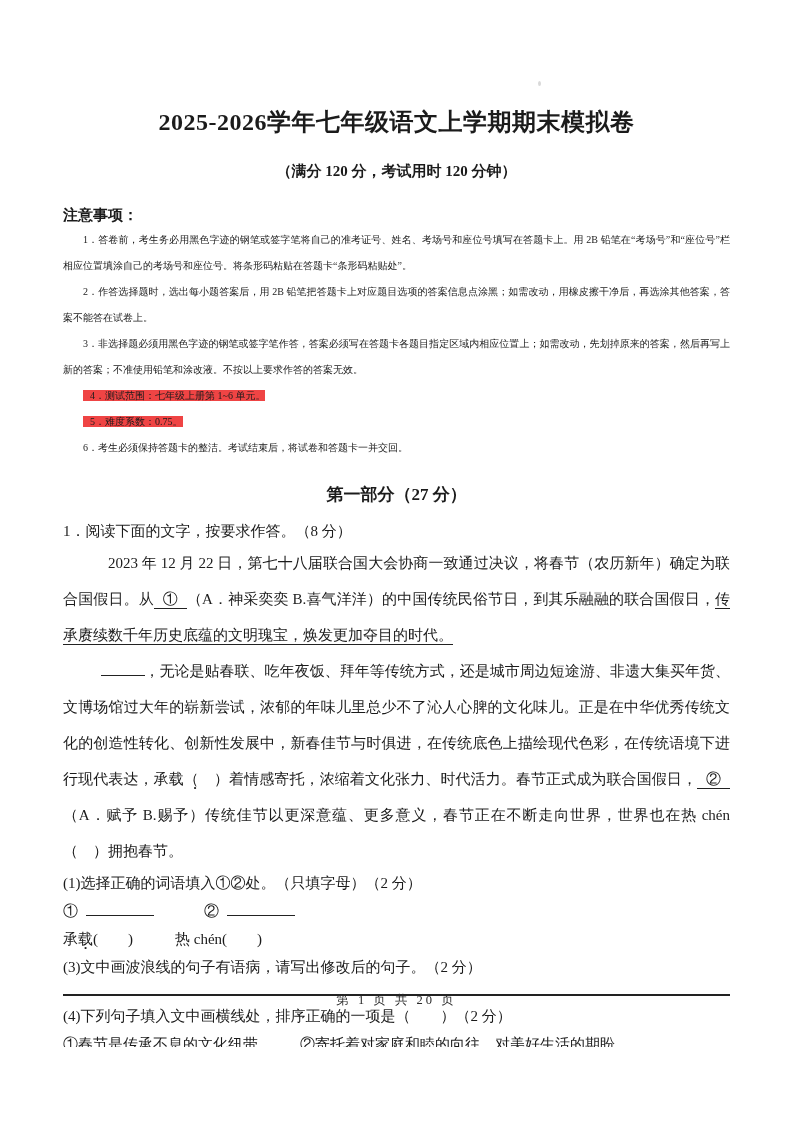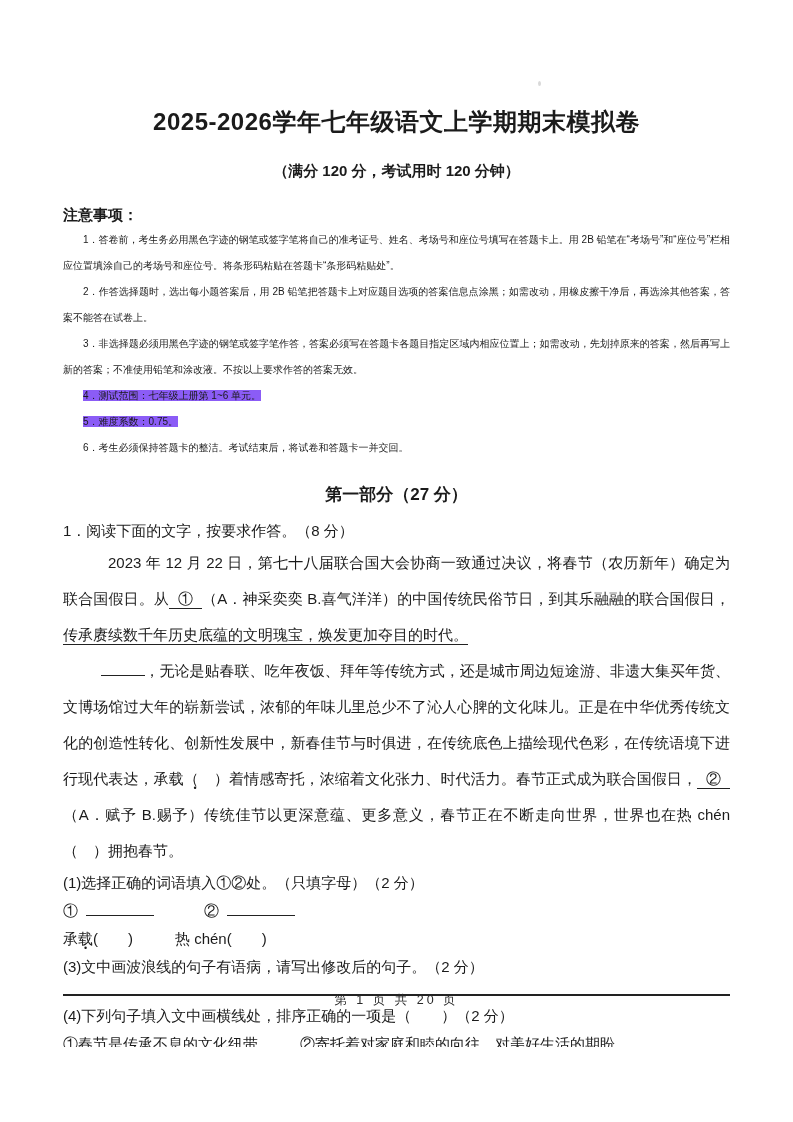--- a/index.html
+++ b/index.html
@@ -1,20 +1,20 @@
 <!DOCTYPE html>
 <html lang="zh"><head>
 <meta charset="utf-8">
 <style>
   html,body { margin:0; padding:0; background:#ffffff; }
   .page {
     position:relative;
     width:793px; height:1047px;
     background:#ffffff;
-    font-family:Liberation Sans, sans-serif;
+    font-family:Liberation Serif, serif;
     color:#1b1b1b;
     overflow:hidden;
     box-sizing:border-box;
   }
   .content { padding:0 63px; }
 
   .title {
     margin:0; padding-top:106px;
     text-align:center;
     font-size:24px; font-weight:bold;
@@ -29,21 +29,21 @@
     margin-top:22px;
     font-size:15px; font-weight:bold;
     line-height:24px;
   }
   .notice {
     margin:0;
     font-size:10px; line-height:26px;
     text-align:justify;
     text-indent:2em;
   }
-  .hl { background:#8b5cf6; }
+  .hl { background:#ef4444;padding-left:7px; }
 
   .section-heading {
     margin:20px 0 8px 0;
     text-align:center;
     font-size:17px; font-weight:bold;
     line-height:28px;
   }
   .qstem, .line {
     margin:0;
     font-size:15px; line-height:28px;

